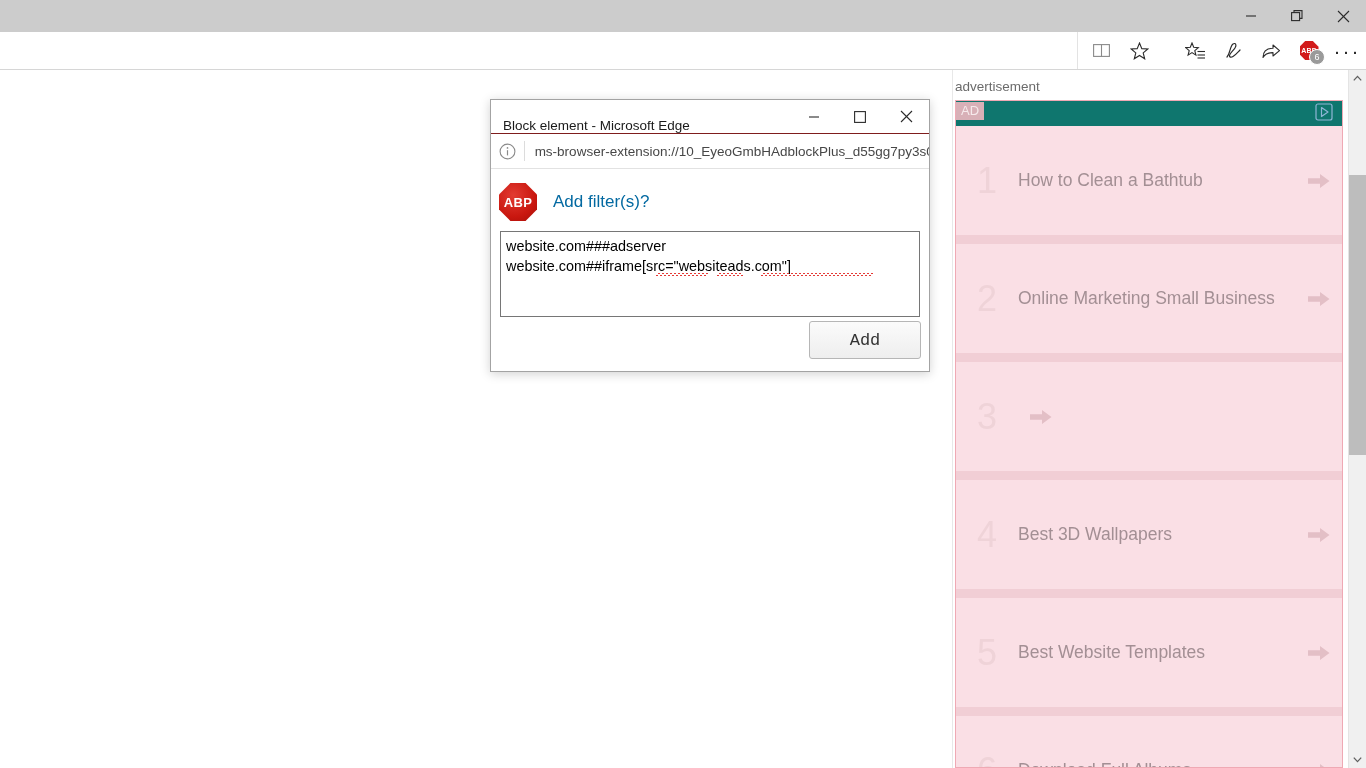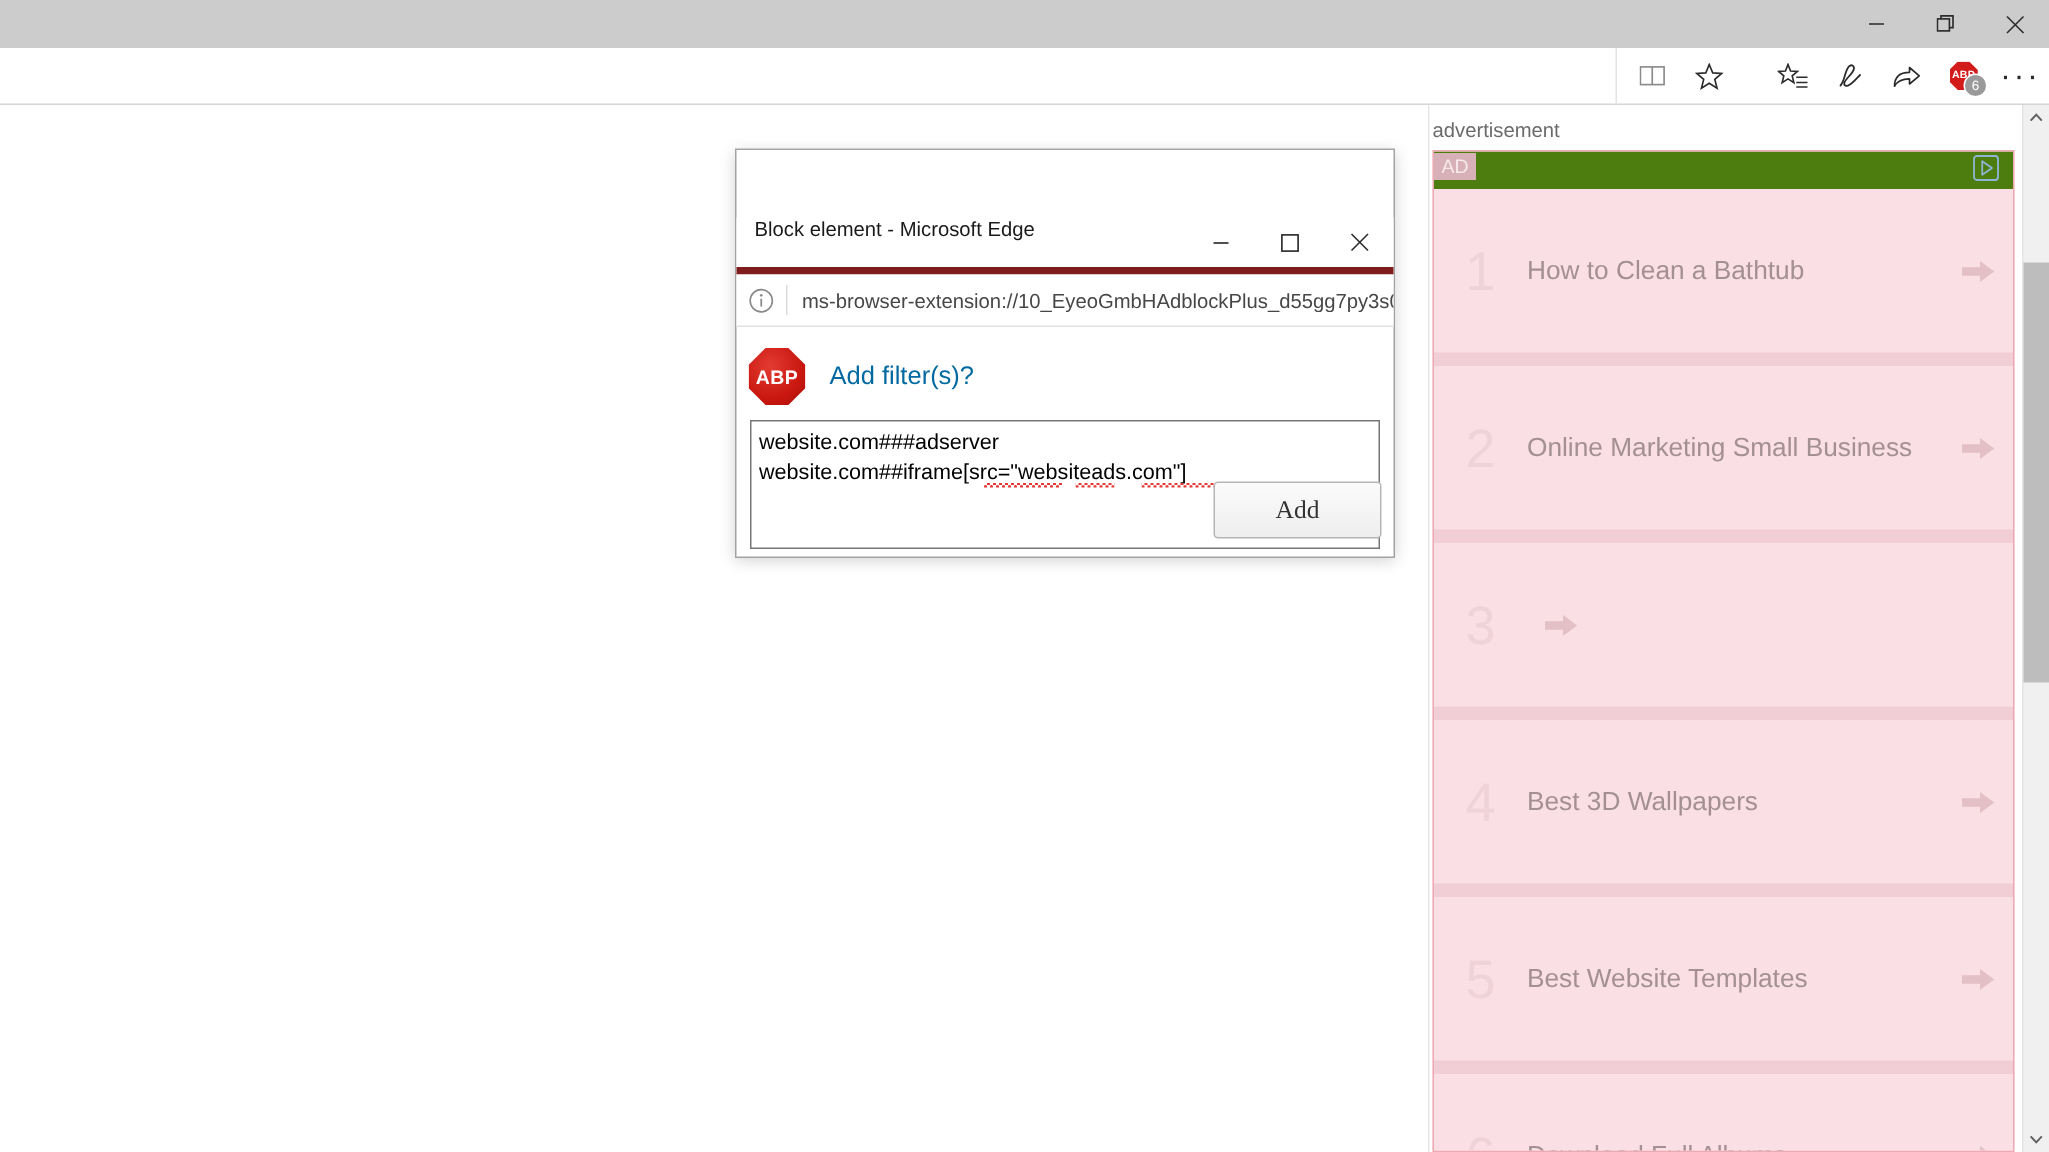--- a/index.html
+++ b/index.html
@@ -87,21 +87,21 @@
   }
   .ad-block {
     position: absolute; left: 2px; top: 30px; width: 388px; height: 668px;
     background: #f9dfe5;
     border: 1px solid #efa9b4;
     box-sizing: border-box;
     overflow: hidden;
   }
   .ad-head {
     position: relative; height: 25px; width: 100%;
-    background: #4d7c0f;
+    background: #0f766e;
   }
   .ad-tag {
     position: absolute; left: 0px; top: 1px;
     background: #d8b0b7; color: #f6eaec;
     font-size: 13px; padding: 1px 5px 2px 5px;
     font-family: "Liberation Sans", sans-serif;
   }
   .adchoices {
     position: absolute; right: 9px; top: 2px;
     width: 18px; height: 18px; color: #8fb5d6;
@@ -155,22 +155,22 @@
   .dialog {
     position: absolute; left: 490px; top: 99px;
     width: 440px; height: 273px;
     background: #ffffff;
     border: 1px solid #a3a3a3;
     box-shadow: 0 2px 10px rgba(0,0,0,.18);
     box-sizing: border-box;
   }
   .dlg-title {
     position: relative; height: 33px; width: 100%;
-    background: #ffffff; border-bottom: 5px solid #7f1d1d;
-    display: flex; align-items: flex-start; margin-top: 45px;
+    background: #ffffff; border-bottom: 1px solid #7f1d1d;
+    display: flex; align-items: flex-end;
   }
   .dlg-title-text {
     padding-left: 12px; font-size: 13.5px; color: #1a1a1a;
     font-family: "Liberation Sans", sans-serif;
   }
   .dlg-wc { position: absolute; right: 0; top: 0; height: 33px; display: flex; }
   .dlg-wc-btn {
     width: 46px; display:flex; align-items:center; justify-content:center;
     color: #2b2b2b;
   }
@@ -237,21 +237,21 @@
   .dlg-buttons {
     position: absolute; right: 8px; bottom: 12px;
     display: flex; gap: 10px;
   }
   .dlg-btn {
     min-width: 78px; height: 36px; padding: 0 16px;
     background: linear-gradient(#fbfbfb, #eeeeee);
     border: 1px solid #b6b6b6;
     border-radius: 3px;
     font-size: 17px; color: #333333;
-    font-family: Liberation Serif, serif;
+    font-family: Liberation Mono, monospace;
     display: flex; align-items: center; justify-content: center;
     cursor: default;
   }
 </style>
 </head>
 <body>
 
 <div id="root">
 
   <div class="titlebar">

